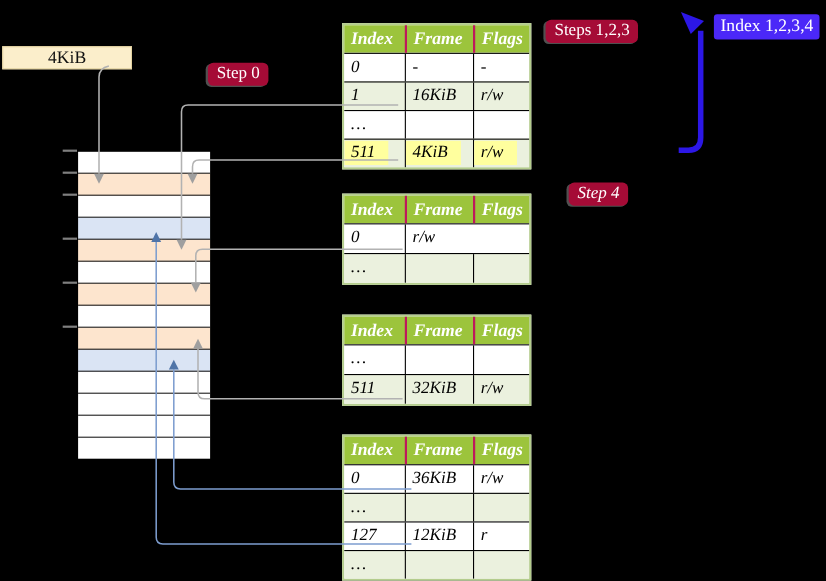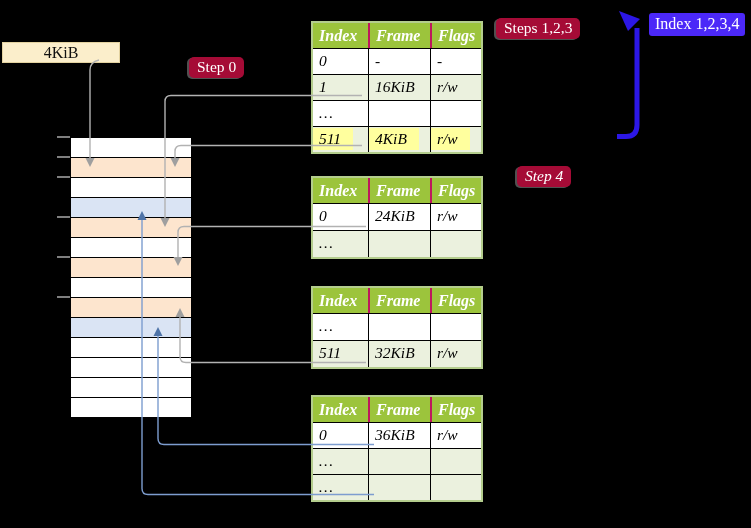--- a/index.html
+++ b/index.html
@@ -144,21 +144,20 @@
 </div>
 
 <div class="abs ptable t26" id="t2">
   <div class="prow phead">
     <div class="pcell c1">Index</div>
     <div class="pcell c2">Frame</div>
     <div class="pcell c3">Flags</div>
   </div>
   <div class="prow body rw">
     <div class="pcell c1">0</div>
-    <div class="pcell c2">24KiB</div>
     <div class="pcell c3">r/w</div>
   </div>
   <div class="prow body rg">
     <div class="pcell c1">…</div>
     <div class="pcell c2"></div>
     <div class="pcell c3"></div>
   </div>
 </div>
 
 <div class="abs ptable t26" id="t3">
@@ -187,20 +186,25 @@
   </div>
   <div class="prow body rw">
     <div class="pcell c1">0</div>
     <div class="pcell c2">36KiB</div>
     <div class="pcell c3">r/w</div>
   </div>
   <div class="prow body rg">
     <div class="pcell c1">…</div>
     <div class="pcell c2"></div>
     <div class="pcell c3"></div>
+  </div>
+  <div class="prow body rw">
+    <div class="pcell c1">127</div>
+    <div class="pcell c2">12KiB</div>
+    <div class="pcell c3">r</div>
   </div>
   <div class="prow body rg">
     <div class="pcell c1">…</div>
     <div class="pcell c2"></div>
     <div class="pcell c3"></div>
   </div>
 </div>
 
 <svg class="overlay" width="751" height="528" viewBox="0 0 751 528">
 

